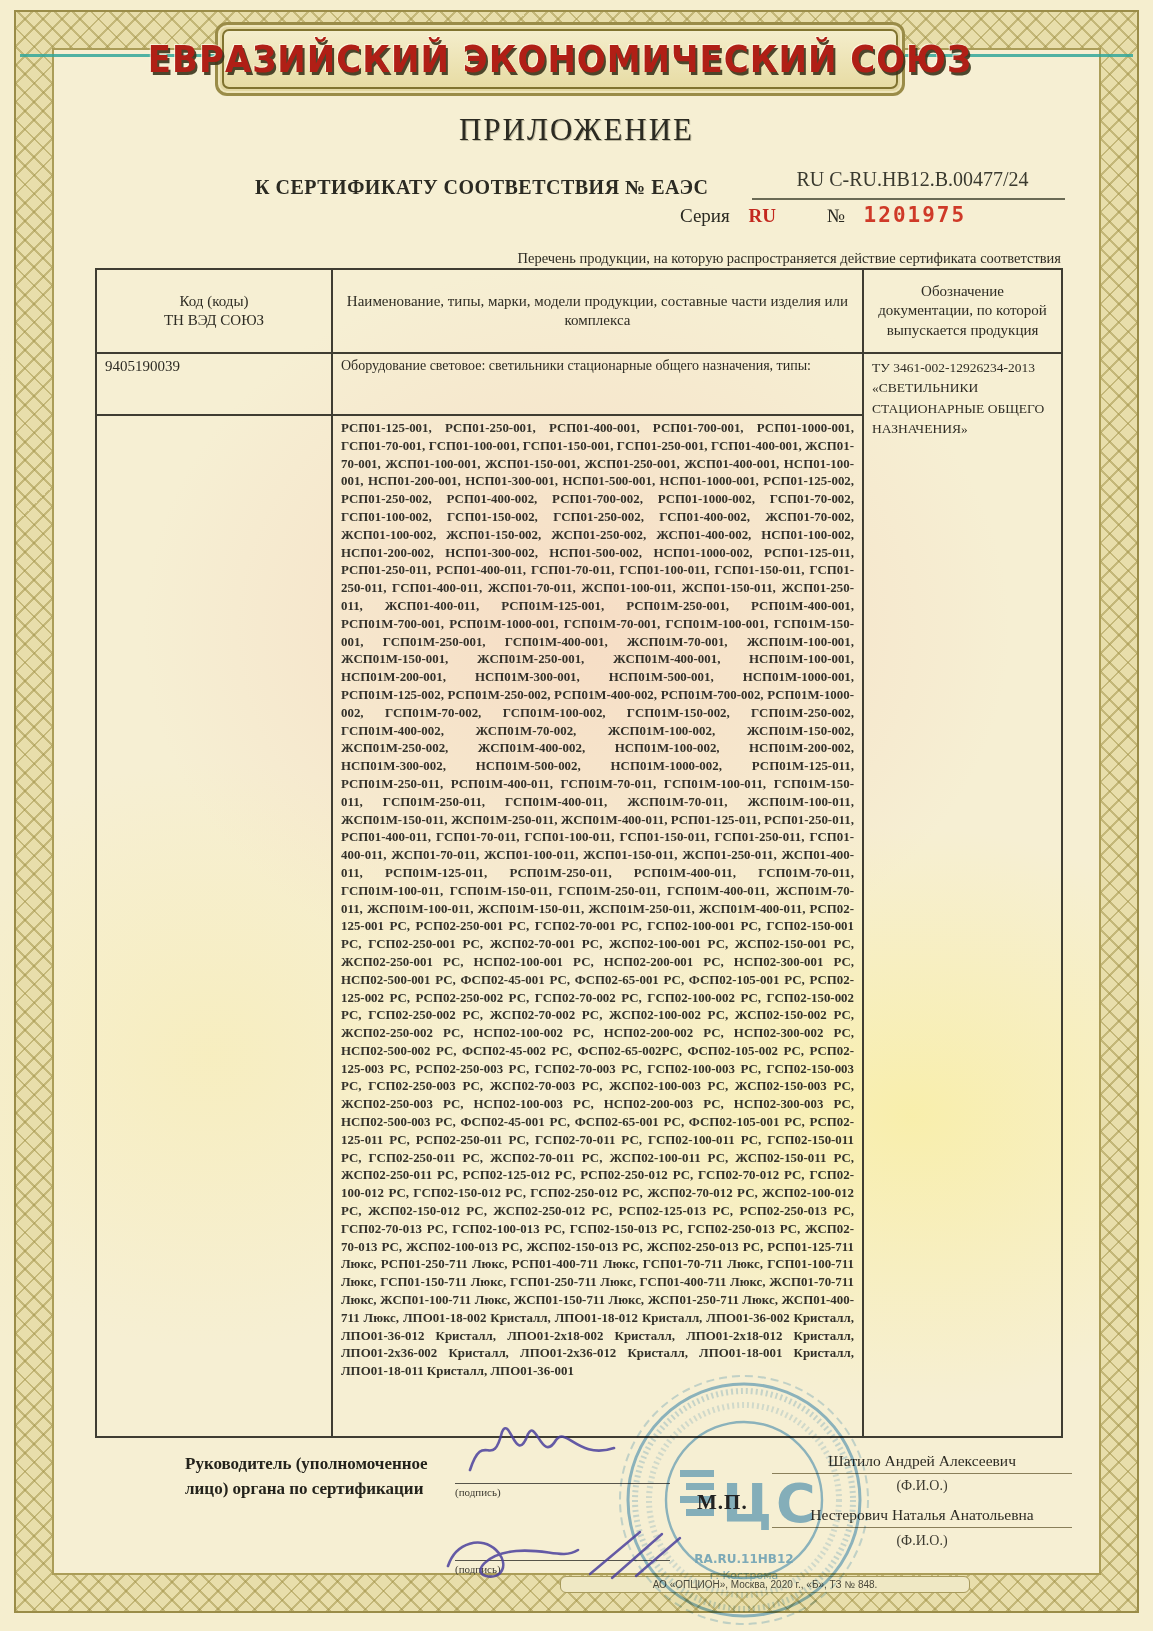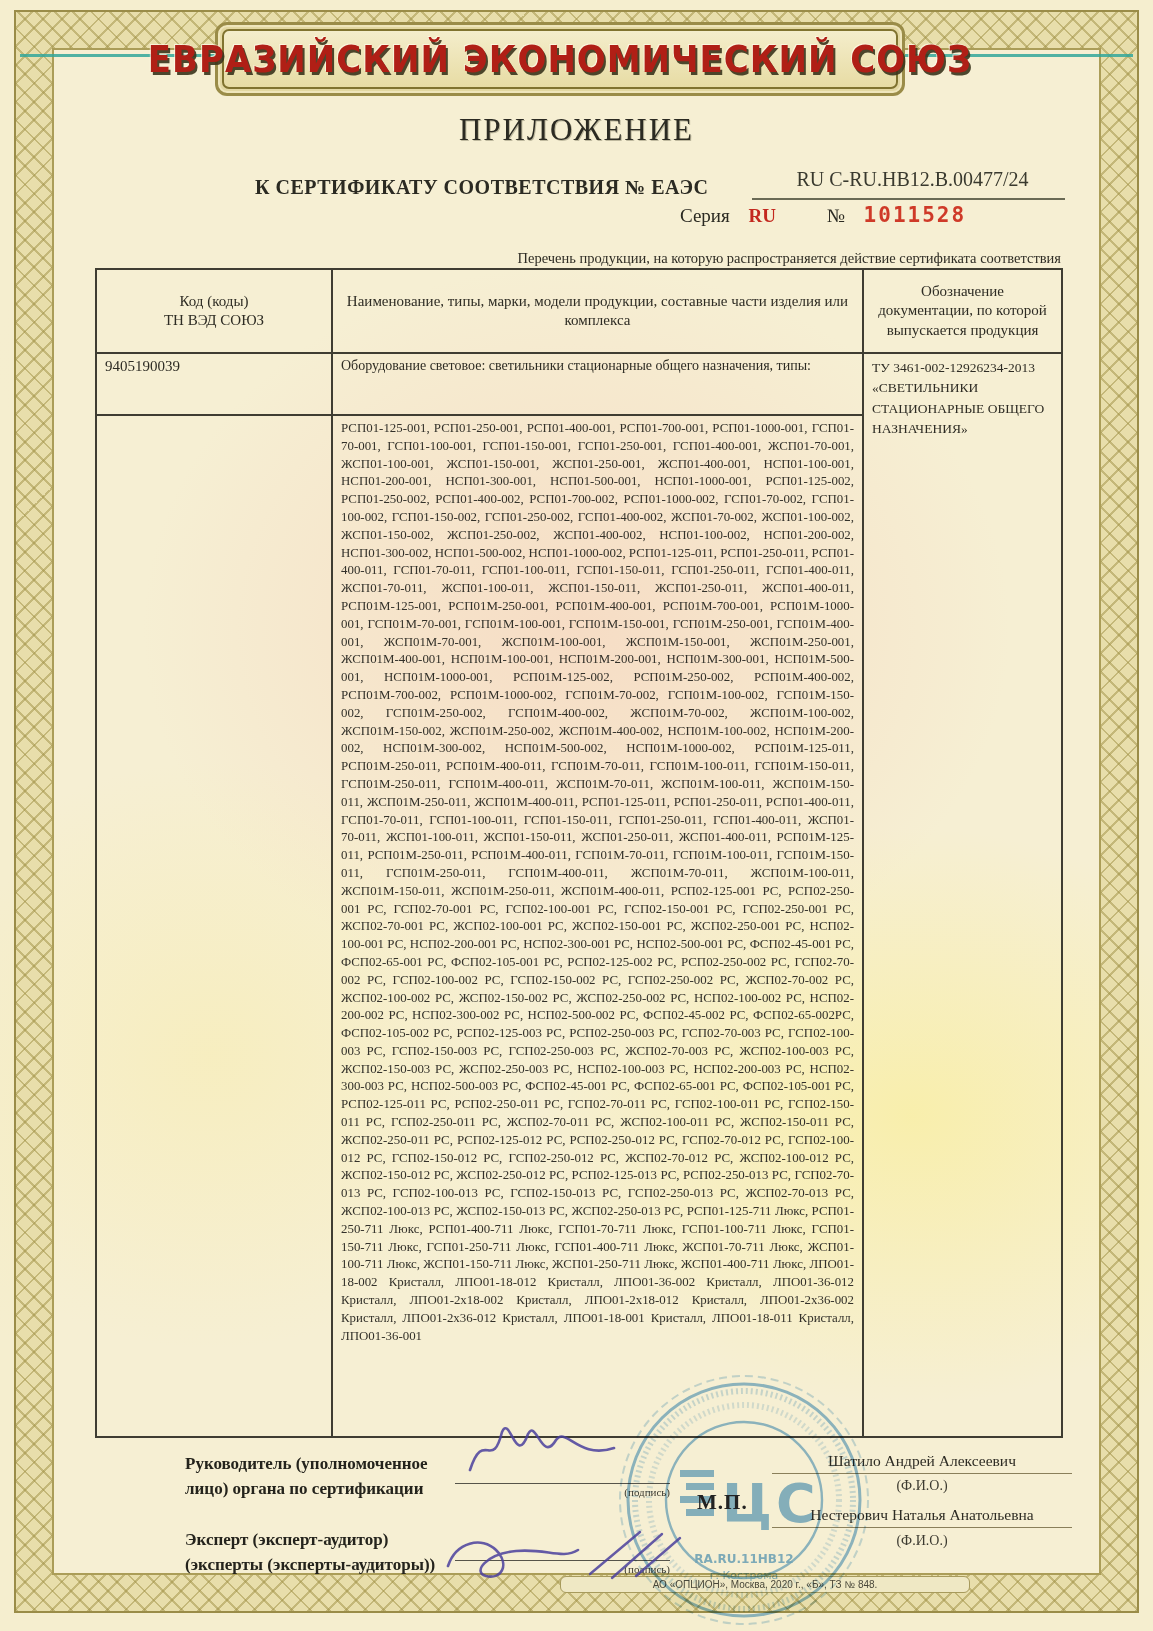--- a/index.html
+++ b/index.html
@@ -79,31 +79,31 @@
   .cert-table td{border:2px solid #3f3d32;vertical-align:top;padding:4px 8px;box-sizing:border-box;}
   .col1{width:236px;}.col2{width:531px;}.col3{width:199px;}
   .th-cell{text-align:center;font-size:15px;line-height:1.28;vertical-align:middle !important;}
   tr.hdr{height:84px;}
   tr.r2{height:62px;}
   .code-cell{font-size:15px;}
   .intro-cell{font-size:14px;}
   .doc-cell{font-size:13.5px;line-height:1.5;}
   .models{
     font-size:12.9px;line-height:17.8px;text-align:justify;color:#33312a;
-    height:1002px;overflow:hidden;
+    height:1002px;overflow:hidden;font-weight:bold;
   }
 
   
   .f-label{position:absolute;font-weight:bold;font-size:17px;line-height:1.45;white-space:pre-line;z-index:3;color:#24231c;}
   .lbl-head{left:185px;top:1452px;width:300px;}
   .lbl-expert{left:185px;top:1528px;width:330px;}
   .sig-line{position:absolute;width:215px;border-bottom:1.5px solid #56544a;z-index:3;}
   .sig-line1{left:455px;top:1468px;height:15px;}
   .sig-line2{left:455px;top:1545px;height:15px;}
-  .sig-caption{position:absolute;width:215px;text-align:right;font-size:11px;color:#3c3a30;z-index:3;}
+  .sig-caption{position:absolute;width:215px;text-align:left;font-size:11px;color:#3c3a30;z-index:3;}
   .cap1{left:455px;top:1486px;}
   .cap2{left:455px;top:1563px;}
   .mp-label{position:absolute;left:697px;top:1490px;font-weight:bold;font-size:21px;letter-spacing:1px;z-index:6;color:#222;}
   .name{position:absolute;left:772px;width:300px;text-align:center;font-size:15.5px;color:#2e2c24;border-bottom:1px solid #8a7f5a;padding-bottom:3px;z-index:3;}
   .name1{top:1452px;}
   .name2{top:1506px;}
   .fio-caption{position:absolute;left:772px;width:300px;text-align:center;font-size:14px;color:#3c3a30;z-index:3;}
   .fio1{top:1478px;}
   .fio2{top:1533px;}
 
@@ -139,21 +139,21 @@
   <div class="cert-row">
     <div class="cert-label">К СЕРТИФИКАТУ СООТВЕТСТВИЯ № ЕАЭС</div>
     <div class="cert-number">RU C-RU.НВ12.В.00477/24</div>
     <div class="cert-underline"></div>
   </div>
 
   <div class="series-row">
     <span class="series-label">Серия</span>
     <span class="series-value">RU</span>
     <span class="number-sign">№</span>
-    <span class="blank-number">1011528</span>
+    <span class="blank-number">1201975</span>
   </div>
 
   <div class="list-caption">Перечень продукции, на которую распространяется действие сертификата соответствия</div>
 
   <table class="cert-table">
     <tbody>
         <tr class="hdr">
       <td class="col1 th-cell" style="white-space:pre-line;">Код (коды)
 ТН ВЭД СОЮЗ</td>
       <td class="col2 th-cell">Наименование, типы, марки, модели продукции, составные части изделия или комплекса</td>
@@ -175,22 +175,20 @@
 
   <div class="f-label lbl-head">Руководитель (уполномоченное
 лицо) органа по сертификации</div>
   <div class="sig-line sig-line1"></div>
   <div class="sig-caption cap1">(подпись)</div>
   <div class="name name1">Шатило Андрей Алексеевич</div>
   <div class="fio-caption fio1">(Ф.И.О.)</div>
 
   <div class="mp-label">М.П.</div>
 
-  <div class="f-label lbl-expert">Эксперт (эксперт-аудитор)
-(эксперты (эксперты-аудиторы))</div>
   <div class="sig-line sig-line2"></div>
   <div class="sig-caption cap2">(подпись)</div>
   <div class="name name2">Нестерович Наталья Анатольевна</div>
   <div class="fio-caption fio2">(Ф.И.О.)</div>
 
   <svg class="signature-svg sig1" width="170" height="62" viewBox="0 0 170 62">
     <path d="M8,52 C22,10 30,54 40,14 C48,-4 54,50 66,16 C74,0 80,46 94,22 C104,8 116,42 152,30" fill="none" stroke="#4a3f9c" stroke-width="2.6" stroke-linecap="round" opacity="0.85"></path>
   </svg>
   <svg class="signature-svg sig2" width="260" height="58" viewBox="0 0 260 58">
     <path d="M8,38 C16,14 42,8 56,22 C70,36 62,52 46,48 C32,44 46,26 76,23 C106,20 122,32 138,22" fill="none" stroke="#4a3f9c" stroke-width="2.6" stroke-linecap="round" opacity="0.85"></path>

